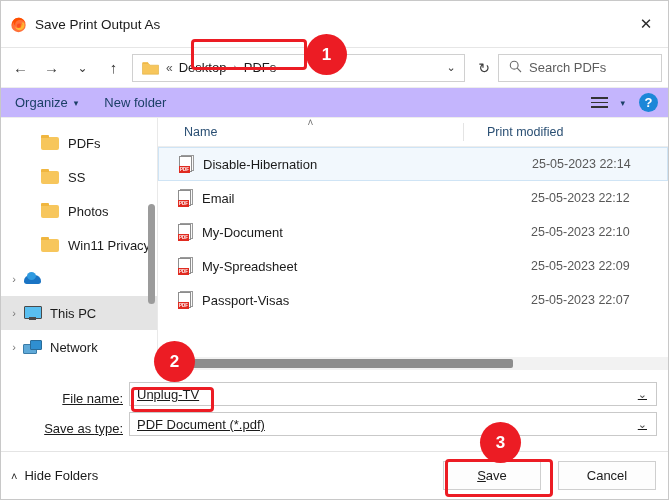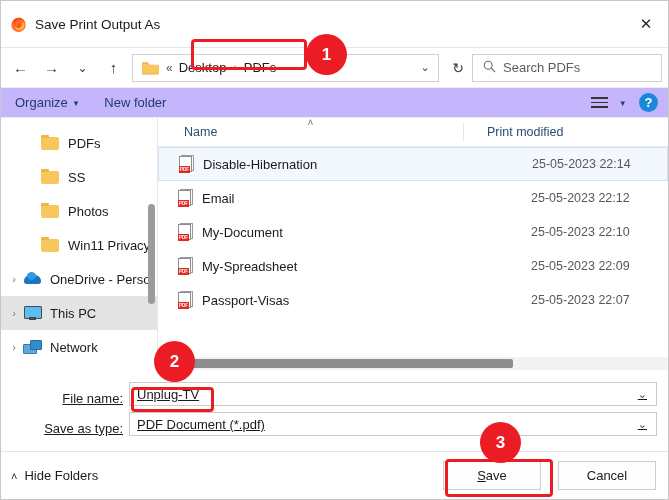--- a/index.html
+++ b/index.html
@@ -37,21 +37,21 @@
     flex:1 1 auto; height:28px; margin:0 5px 0 3px; border:1px solid #d0d0d0;
     background:#fff; display:flex; align-items:center; position:relative; min-width:0;
   }
   .addr-folder { width:17px; height:14px; margin:0 7px 0 9px; flex:0 0 auto; position:relative; }
   .addr-chev { color:#555; font-size:12px; margin-right:6px; }
   .crumbs { display:flex; align-items:center; font-size:13px; color:#1b1b1b; white-space:nowrap; }
   .crumb-sep { margin:0 7px; font-size:10px; color:#555; }
   .addr-drop { margin-left:auto; width:26px; text-align:center; color:#3a3a3a; font-size:11px; }
   .addr-refresh { width:28px; text-align:center; color:#3a3a3a; font-size:14px; }
   .searchbox {
-    width:190px; height:28px; border:1px solid #d0d0d0; background:#fff;
+    width:164px; height:28px; border:1px solid #d0d0d0; background:#fff;
     display:flex; align-items:center; flex:0 0 auto;
   }
   .search-ico { margin:0 7px 0 10px; color:#6a6a6a; font-size:13px; }
   .search-ph { font-size:13px; color:#5d5d5d; }
 
   
   .toolbar {
     height:31px; display:flex; align-items:center; padding:0 10px 0 14px;
     border-top:1px solid #ededed; border-bottom:1px solid #ededed; background:#c4b5fd;
   }
@@ -265,21 +265,20 @@
       <div class="nav-row">
         <span class="nav-chev"></span>
         <span class="nav-chev"></span>
         <span class="nav-ico folder-ico"></span>
         <span class="nav-label">Win11 Privacy</span>
       </div>
 
       <div class="nav-row">
         <span class="nav-chev">›</span>
         <span class="nav-ico cloud-ico"></span>
-        <span class="nav-label">OneDrive - Perso</span>
       </div>
 
       <div class="nav-row selected">
         <span class="nav-chev">›</span>
         <span class="nav-ico pc-ico"></span>
         <span class="nav-label">This PC</span>
       </div>
 
       <div class="nav-row">
         <span class="nav-chev">›</span>

